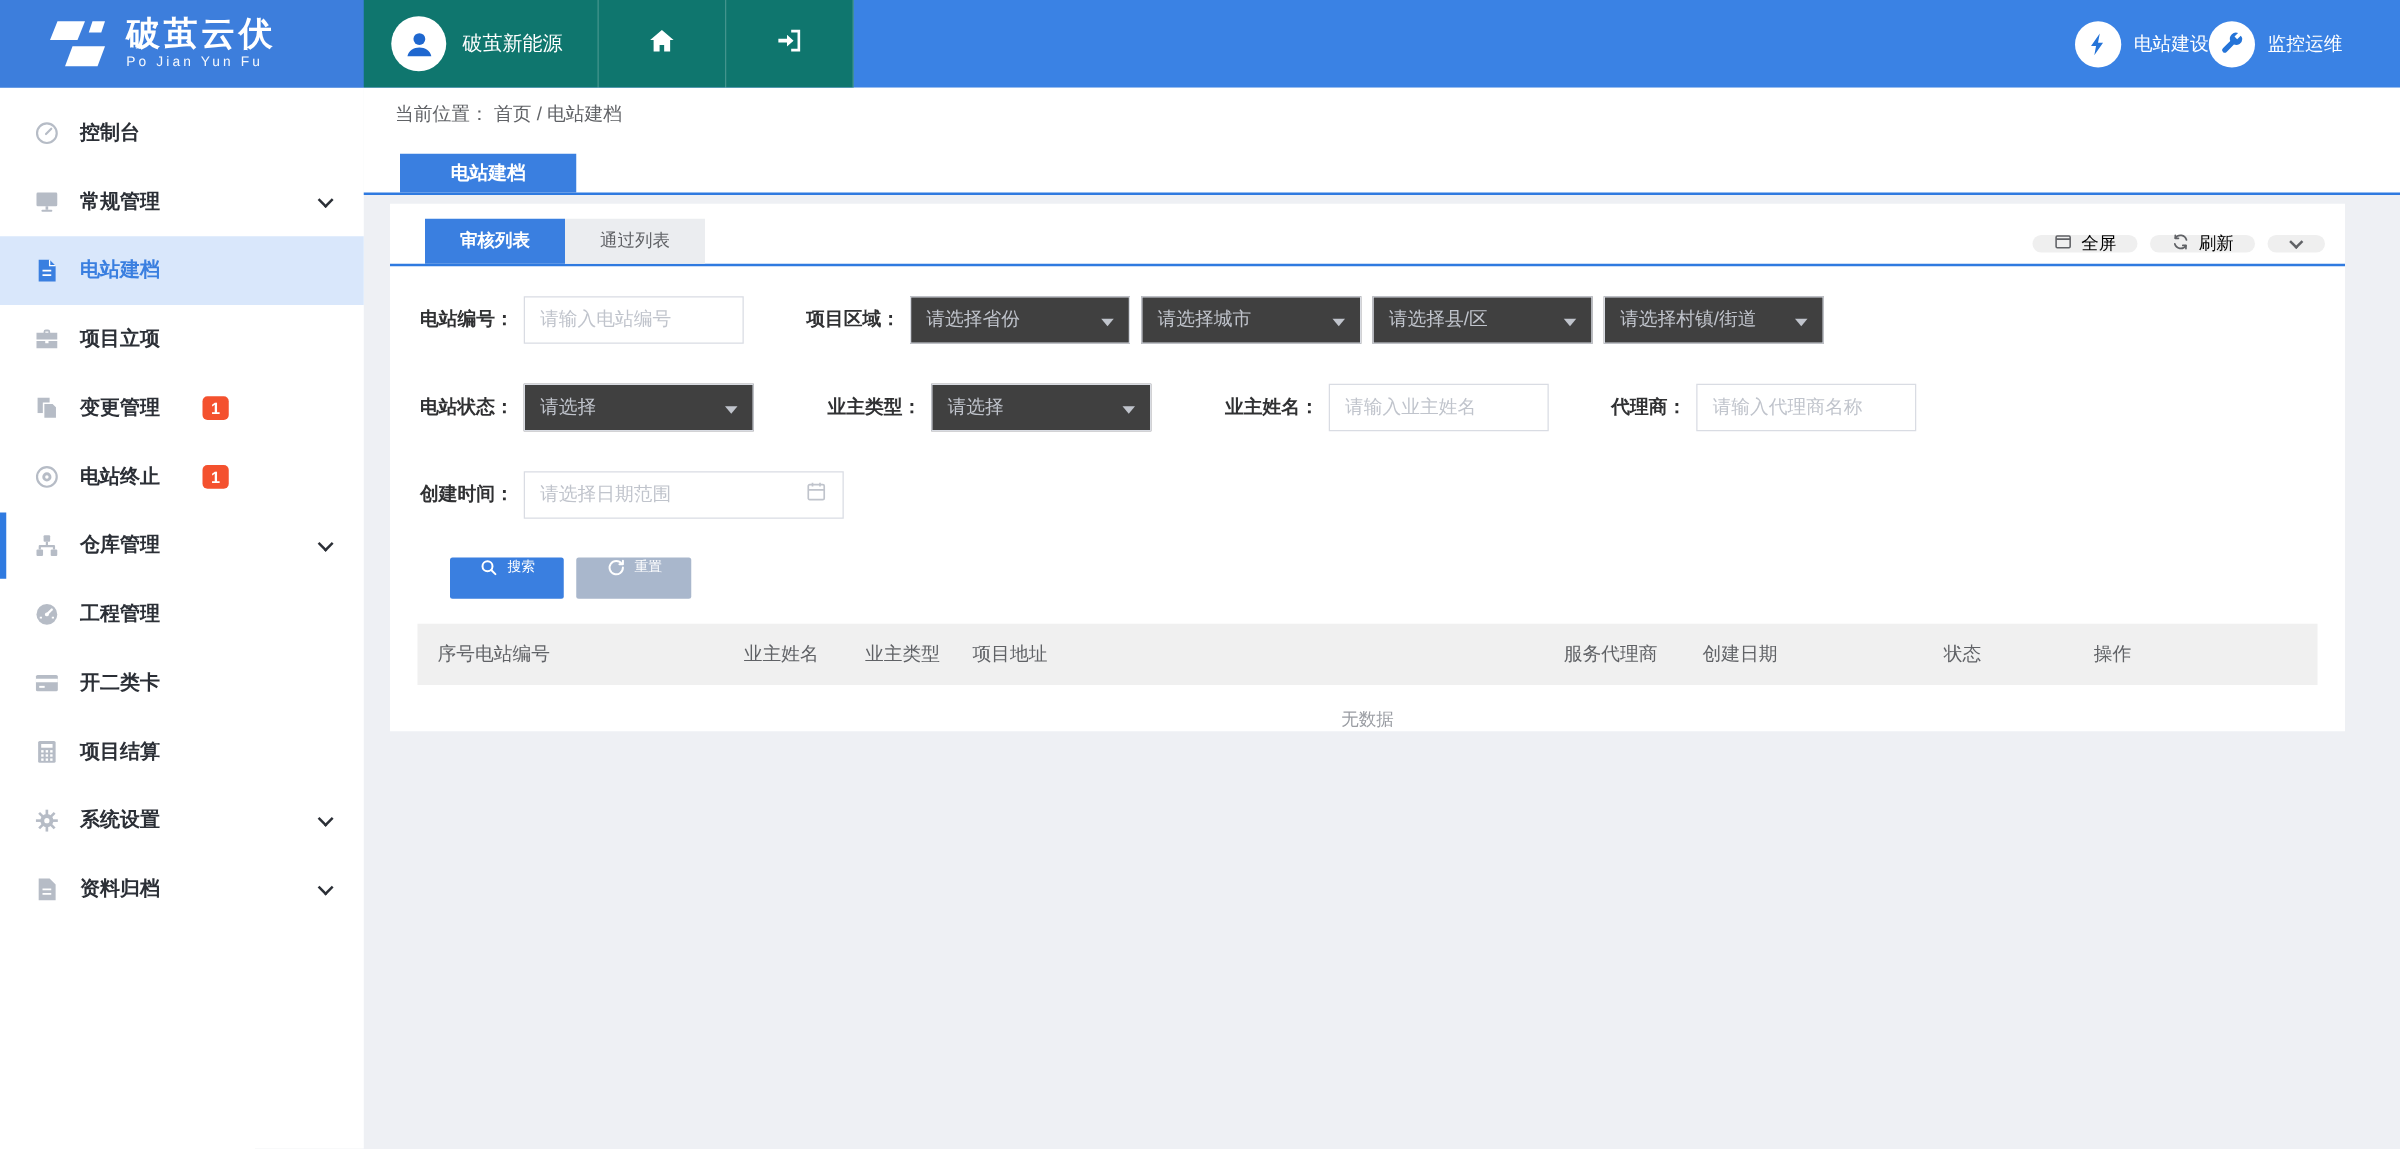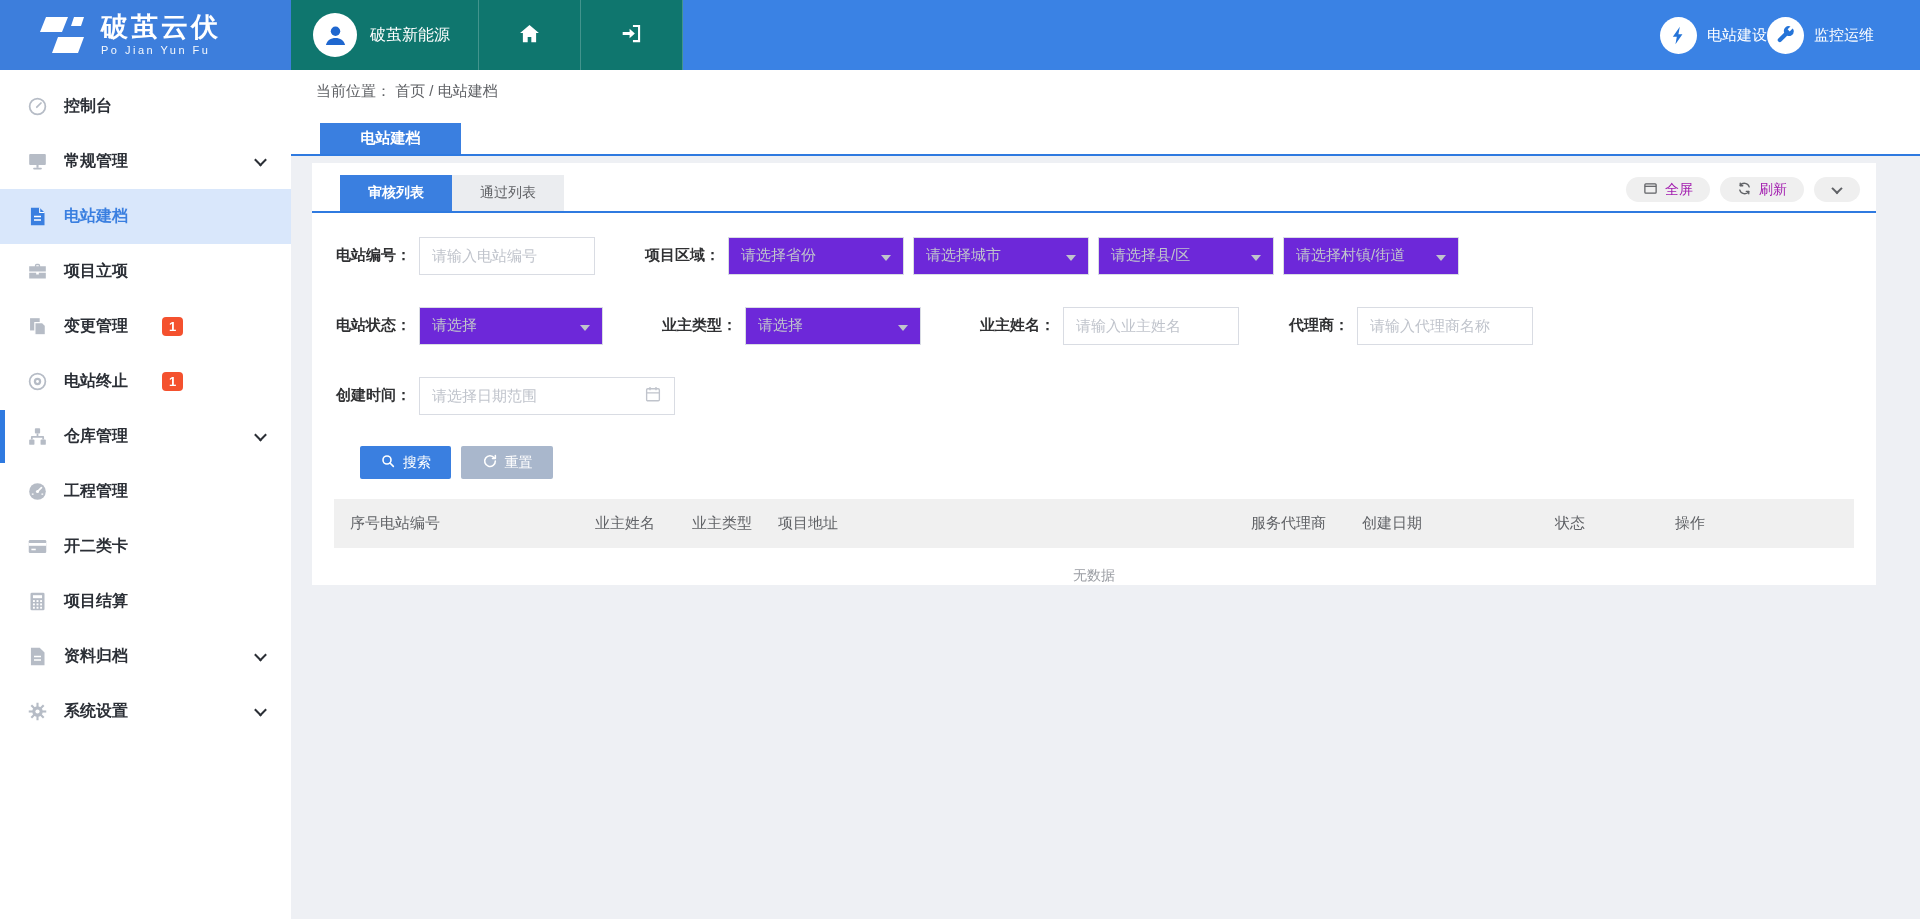--- a/index.html
+++ b/index.html
@@ -43,40 +43,40 @@
   .page-tab { position:absolute; left:29px; bottom:0; width:141px; height:31px; background:#3a7fe0; color:#fff; font-size:15px; font-weight:bold; display:flex; align-items:center; justify-content:center; cursor:pointer; }
 
   
   .content { position:absolute; left:291px; top:150px; right:0; bottom:0; }
   .card { position:absolute; left:21px; top:13px; width:1564px; height:422px; background:#fff; }
   .card-head { display:flex; align-items:flex-end; height:50px; padding:0 16px 0 28px; border-bottom:2px solid #2f7ae0; }
   .tab { height:36px; min-width:112px; padding:0 26px; display:flex; align-items:center; justify-content:center; font-size:14px; cursor:pointer; }
   .tab.active { background:#3a7fe0; color:#fff; font-weight:bold; }
   .tab.inactive { background:#ebedf0; color:#606266; }
   .head-tools { margin-left:auto; display:flex; align-items:center; gap:10px; margin-bottom:9px; }
-  .pill { height:25px; border:none; border-radius:15px; background:#efefef; color:#a21caf; font-size:14px; font-family:inherit; display:flex; align-items:center; gap:7px; padding:0 17px; cursor:pointer; }
+  .pill { height:14px; border:none; border-radius:15px; background:#efefef; color:#000000; font-size:14px; font-family:inherit; display:flex; align-items:center; gap:7px; padding:0 17px; cursor:pointer; }
   .pill svg { width:15px; height:15px; }
   .pill-chev { width:46px; padding:0; justify-content:center; }
   .chev-sm { width:8px; height:8px; border-right:2px solid #606266; border-bottom:2px solid #606266; transform:rotate(45deg) translate(-1px,-1px); }
 
   
   .filters { padding:23px 0 0 24px; }
   .f-row { display:flex; align-items:center; height:39px; margin-bottom:31px; }
   .f-label { font-size:15px; font-weight:700; color:#303133; margin-right:8px; white-space:nowrap; }
   .grp { margin-left:50px; }
-  .ctl { height:38px; border:1px solid #d9dce3; background:#6d28d9; display:flex; align-items:center; padding:0 12px; font-size:15px; color:#c0c4cc; }
+  .ctl { height:38px; border:1px solid #d9dce3; background:#404040; display:flex; align-items:center; padding:0 12px; font-size:15px; color:#c0c4cc; }
   .ctl.sel { position:relative; width:176px; padding-right:28px; margin-right:9px; cursor:pointer; }
   .ctl.sel::after { content:""; position:absolute; right:12px; top:17px; border:5px solid transparent; border-top:6px solid #c0c4cc; }
   input.inp { width:176px; height:38px; border:1px solid #d9dce3; padding:0 12px; font-size:15px; color:#6d28d9; font-family:inherit; outline:none; }
   input::placeholder { color:#c0c4cc; }
   .date-wrap { width:256px; height:38px; border:1px solid #d9dce3; display:flex; align-items:center; padding:0 12px; background:#fff; }
   .date-wrap input { flex:1; border:none; outline:none; font-size:15px; color:#606266; font-family:inherit; }
   .date-wrap svg { width:18px; height:18px; flex-shrink:0; }
   .btn-row { display:flex; gap:10px; padding-left:24px; margin-top:2px; }
-  .btn { height:33px; border:none; font-family:inherit; font-size:14px; color:#fff; display:flex; align-items:center; justify-content:center; gap:7px; cursor:pointer; border-radius:2px; }
+  .btn { height:33px; border:none; font-family:inherit; font-size:11px; color:#fff; display:flex; justify-content:center; gap:7px; cursor:pointer; border-radius:2px; }
   .btn svg { width:16px; height:16px; }
   .btn-search { width:91px; background:#3a7fe0; }
   .btn-reset { width:92px; background:#a9b7cc; }
 
   
   .table { margin:20px 22px 0 22px; }
   .t-head { height:49px; background:#f0f0f0; display:flex; align-items:center; padding-left:16px; font-size:15px; color:#606266; }
   .t-head > div { flex-shrink:0; }
   .c1{width:30px;} .c2{width:215px;} .c3{width:97px;} .c4{width:86px;} .c5{width:473px;} .c6{width:111px;} .c7{width:193px;} .c8{width:120px;} .c9{flex:1;}
   .t-empty { height:56px; display:flex; align-items:center; justify-content:center; font-size:14px; color:#9a9da3; }
@@ -256,39 +256,39 @@
             <rect x="10.9" y="18" width="2.2" height="2.2"></rect>
             <rect x="15" y="18" width="2.2" height="2.2"></rect>
           </g>
         </svg>
       </span>
     <span>项目结算</span>
   </div>
   <div class="side-item">
     <span class="s-icon">
         <svg viewBox="0 0 24 24" fill="currentColor">
-          <path d="M4.5 2h10L20 7.5V22H4.5z"></path>
-          <path d="M8 12h8M8 16h8" stroke="#fff" stroke-width="1.6"></path>
-        </svg>
-      </span>
-    <span>资料归档</span>
-    <span class="chev"></span>
-  </div>
-  <div class="side-item">
-    <span class="s-icon">
-        <svg viewBox="0 0 24 24" fill="currentColor">
           <rect x="10.8" y="2" width="2.4" height="20"></rect>
           <rect x="10.8" y="2" width="2.4" height="20" transform="rotate(45 12 12)"></rect>
           <rect x="10.8" y="2" width="2.4" height="20" transform="rotate(90 12 12)"></rect>
           <rect x="10.8" y="2" width="2.4" height="20" transform="rotate(135 12 12)"></rect>
           <circle cx="12" cy="12" r="6"></circle>
           <circle cx="12" cy="12" r="2.4" fill="#fff"></circle>
         </svg>
       </span>
     <span>系统设置</span>
+    <span class="chev"></span>
+  </div>
+  <div class="side-item">
+    <span class="s-icon">
+        <svg viewBox="0 0 24 24" fill="currentColor">
+          <path d="M4.5 2h10L20 7.5V22H4.5z"></path>
+          <path d="M8 12h8M8 16h8" stroke="#fff" stroke-width="1.6"></path>
+        </svg>
+      </span>
+    <span>资料归档</span>
     <span class="chev"></span>
   </div>
 </aside>
 
 <div class="crumb-bar">
   <div class="crumb">
     <span>当前位置：</span>
     <span>首页 / 电站建档</span>
   </div>
   <div class="page-tab">电站建档</div>

